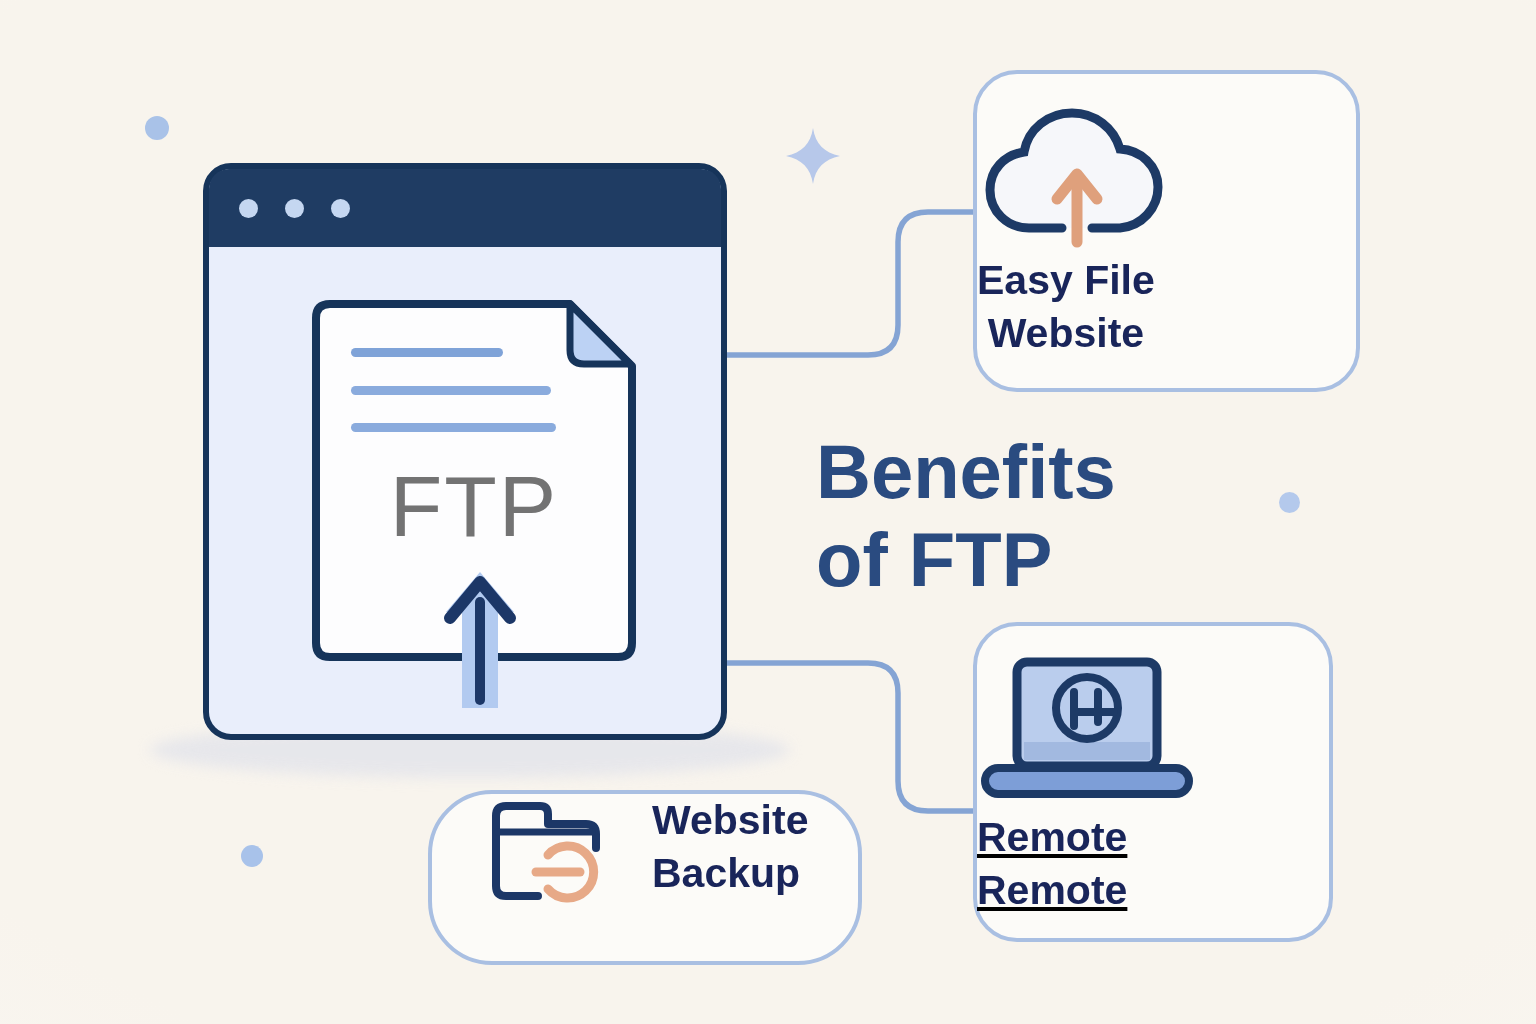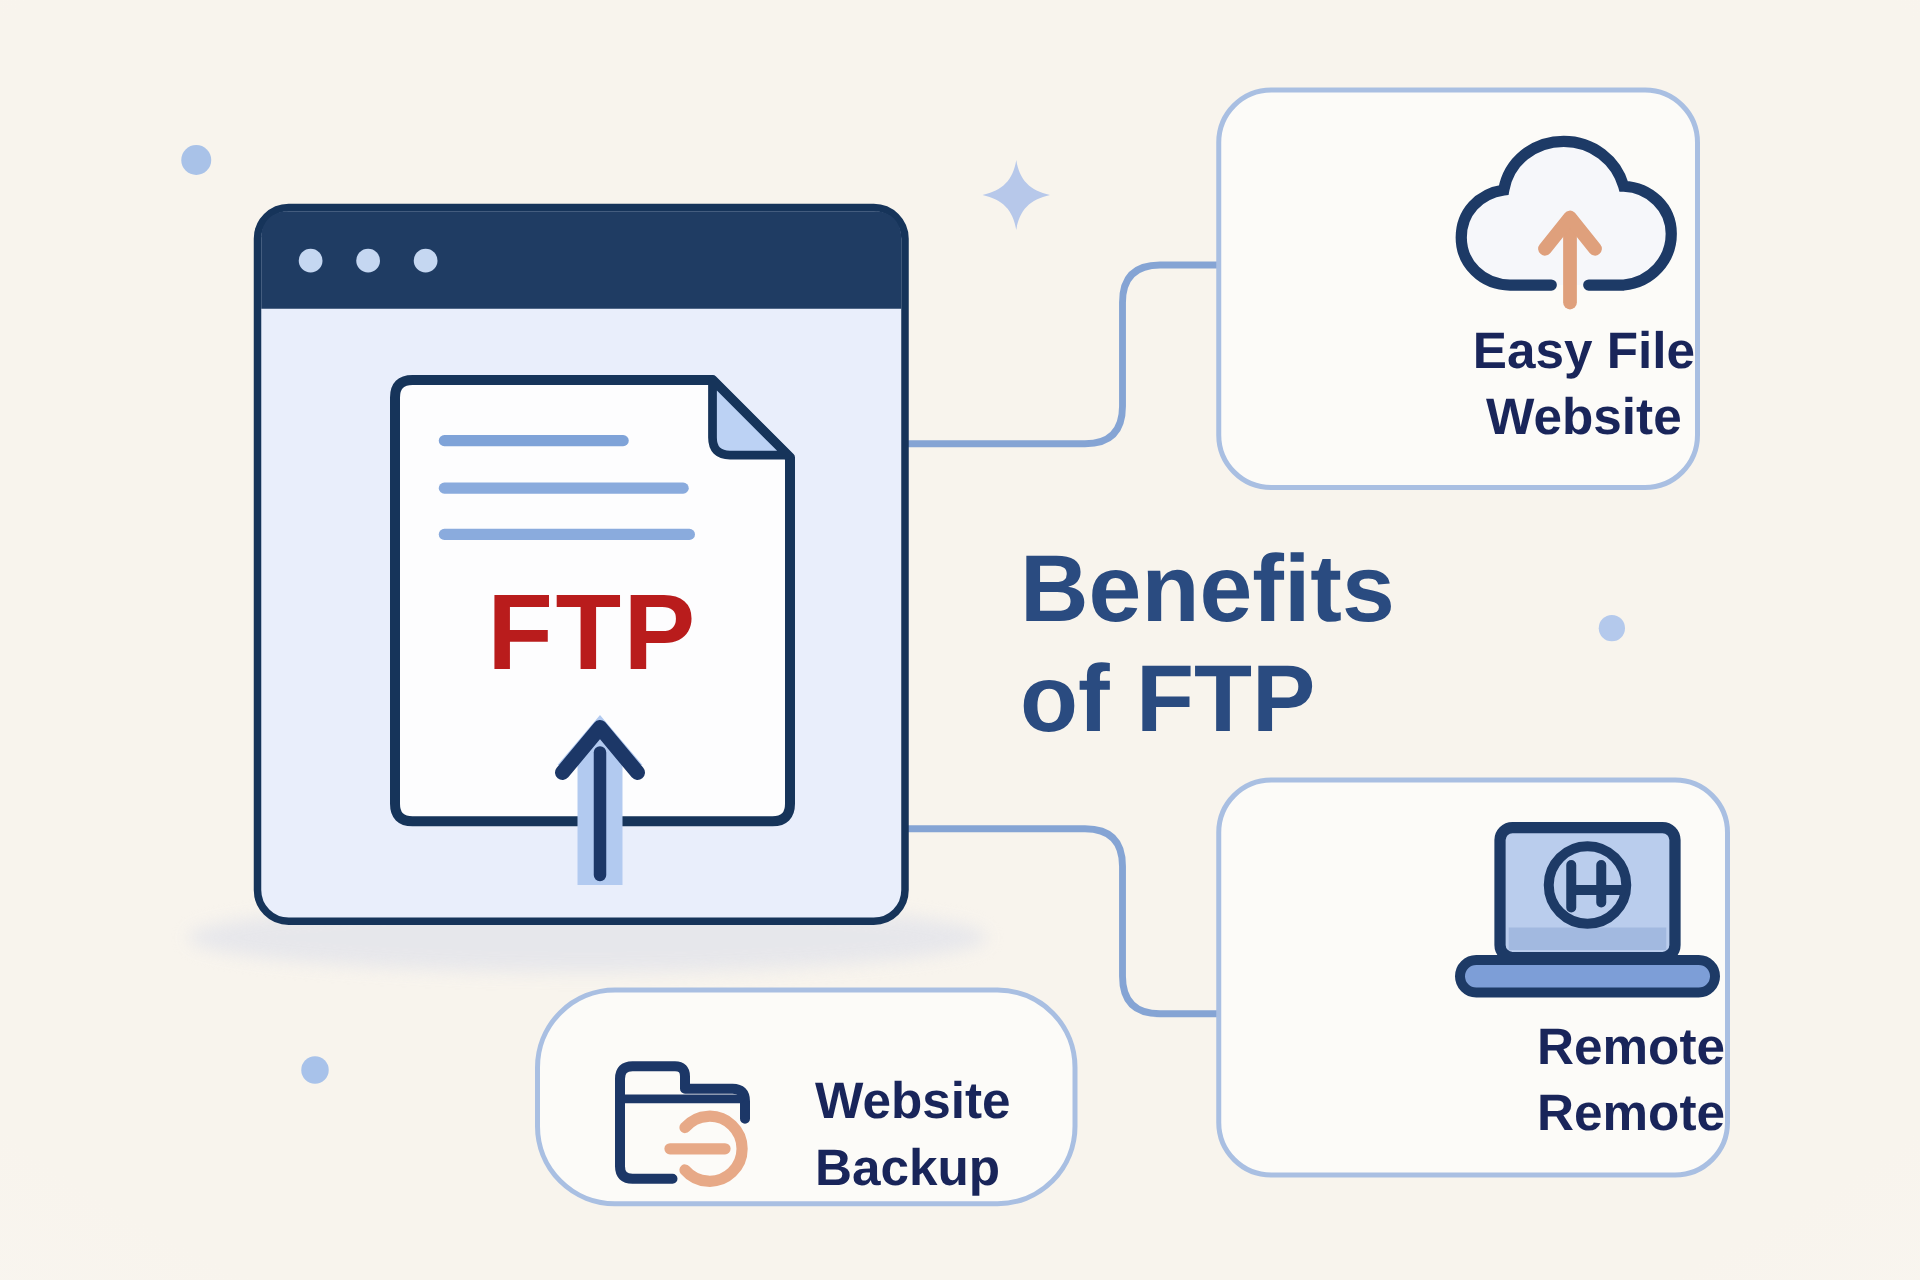--- a/index.html
+++ b/index.html
@@ -31,37 +31,37 @@
   }
   .titlebar {
     height:78px; background:#1f3c63; border-radius:20px 20px 0 0;
     display:flex; align-items:center; padding-left:30px; gap:27px;
   }
   .tl-dot { width:19px; height:19px; border-radius:50%; background:#c5d7f1; }
 
   .doc-svg { position:absolute; left:95px; top:123px; }
   .doc-label {
     position:absolute; left:115px; top:288px; width:300px; text-align:center;
-    font-size:86px; font-weight:700; color:#b91c1c; letter-spacing:2px;
+    font-size:86px; font-weight:400; color:#737373; letter-spacing:2px;
   }
   .up-arrow { position:absolute; left:225px; top:397px; }
 
   
   .heading {
     position:absolute; left:816px; top:428px;
     font-size:76px; font-weight:800; color:#2a4b80; line-height:1.16;
   }
 
   
   .card {
     position:absolute; background:#fcfbf8; border:4px solid #a9bfe2;
-    border-radius:44px; display:flex; flex-direction:column; align-items:flex-end;
+    border-radius:44px; display:flex; flex-direction:column; align-items:flex-start;
   }
   .card-eft { left:973px; top:70px; width:387px; height:322px; }
-  .card-ra  { left:973px; top:622px; width:411px; height:320px; }
+  .card-ra  { left:973px; top:622px; width:360px; height:320px;text-decoration:underline; }
   .card-wb  {
     left:428px; top:790px; width:434px; height:175px; border-radius:64px;
     flex-direction:row; justify-content:flex-start; padding-left:54px; gap:36px;
   }
   .card-label {
     font-size:41px; font-weight:700; color:#19255a; line-height:1.3;
     text-align:center; margin-top:4px;
   }
   .card-wb .card-label { text-align:left; margin-top:0; }
   .card-label span { display:block; }

